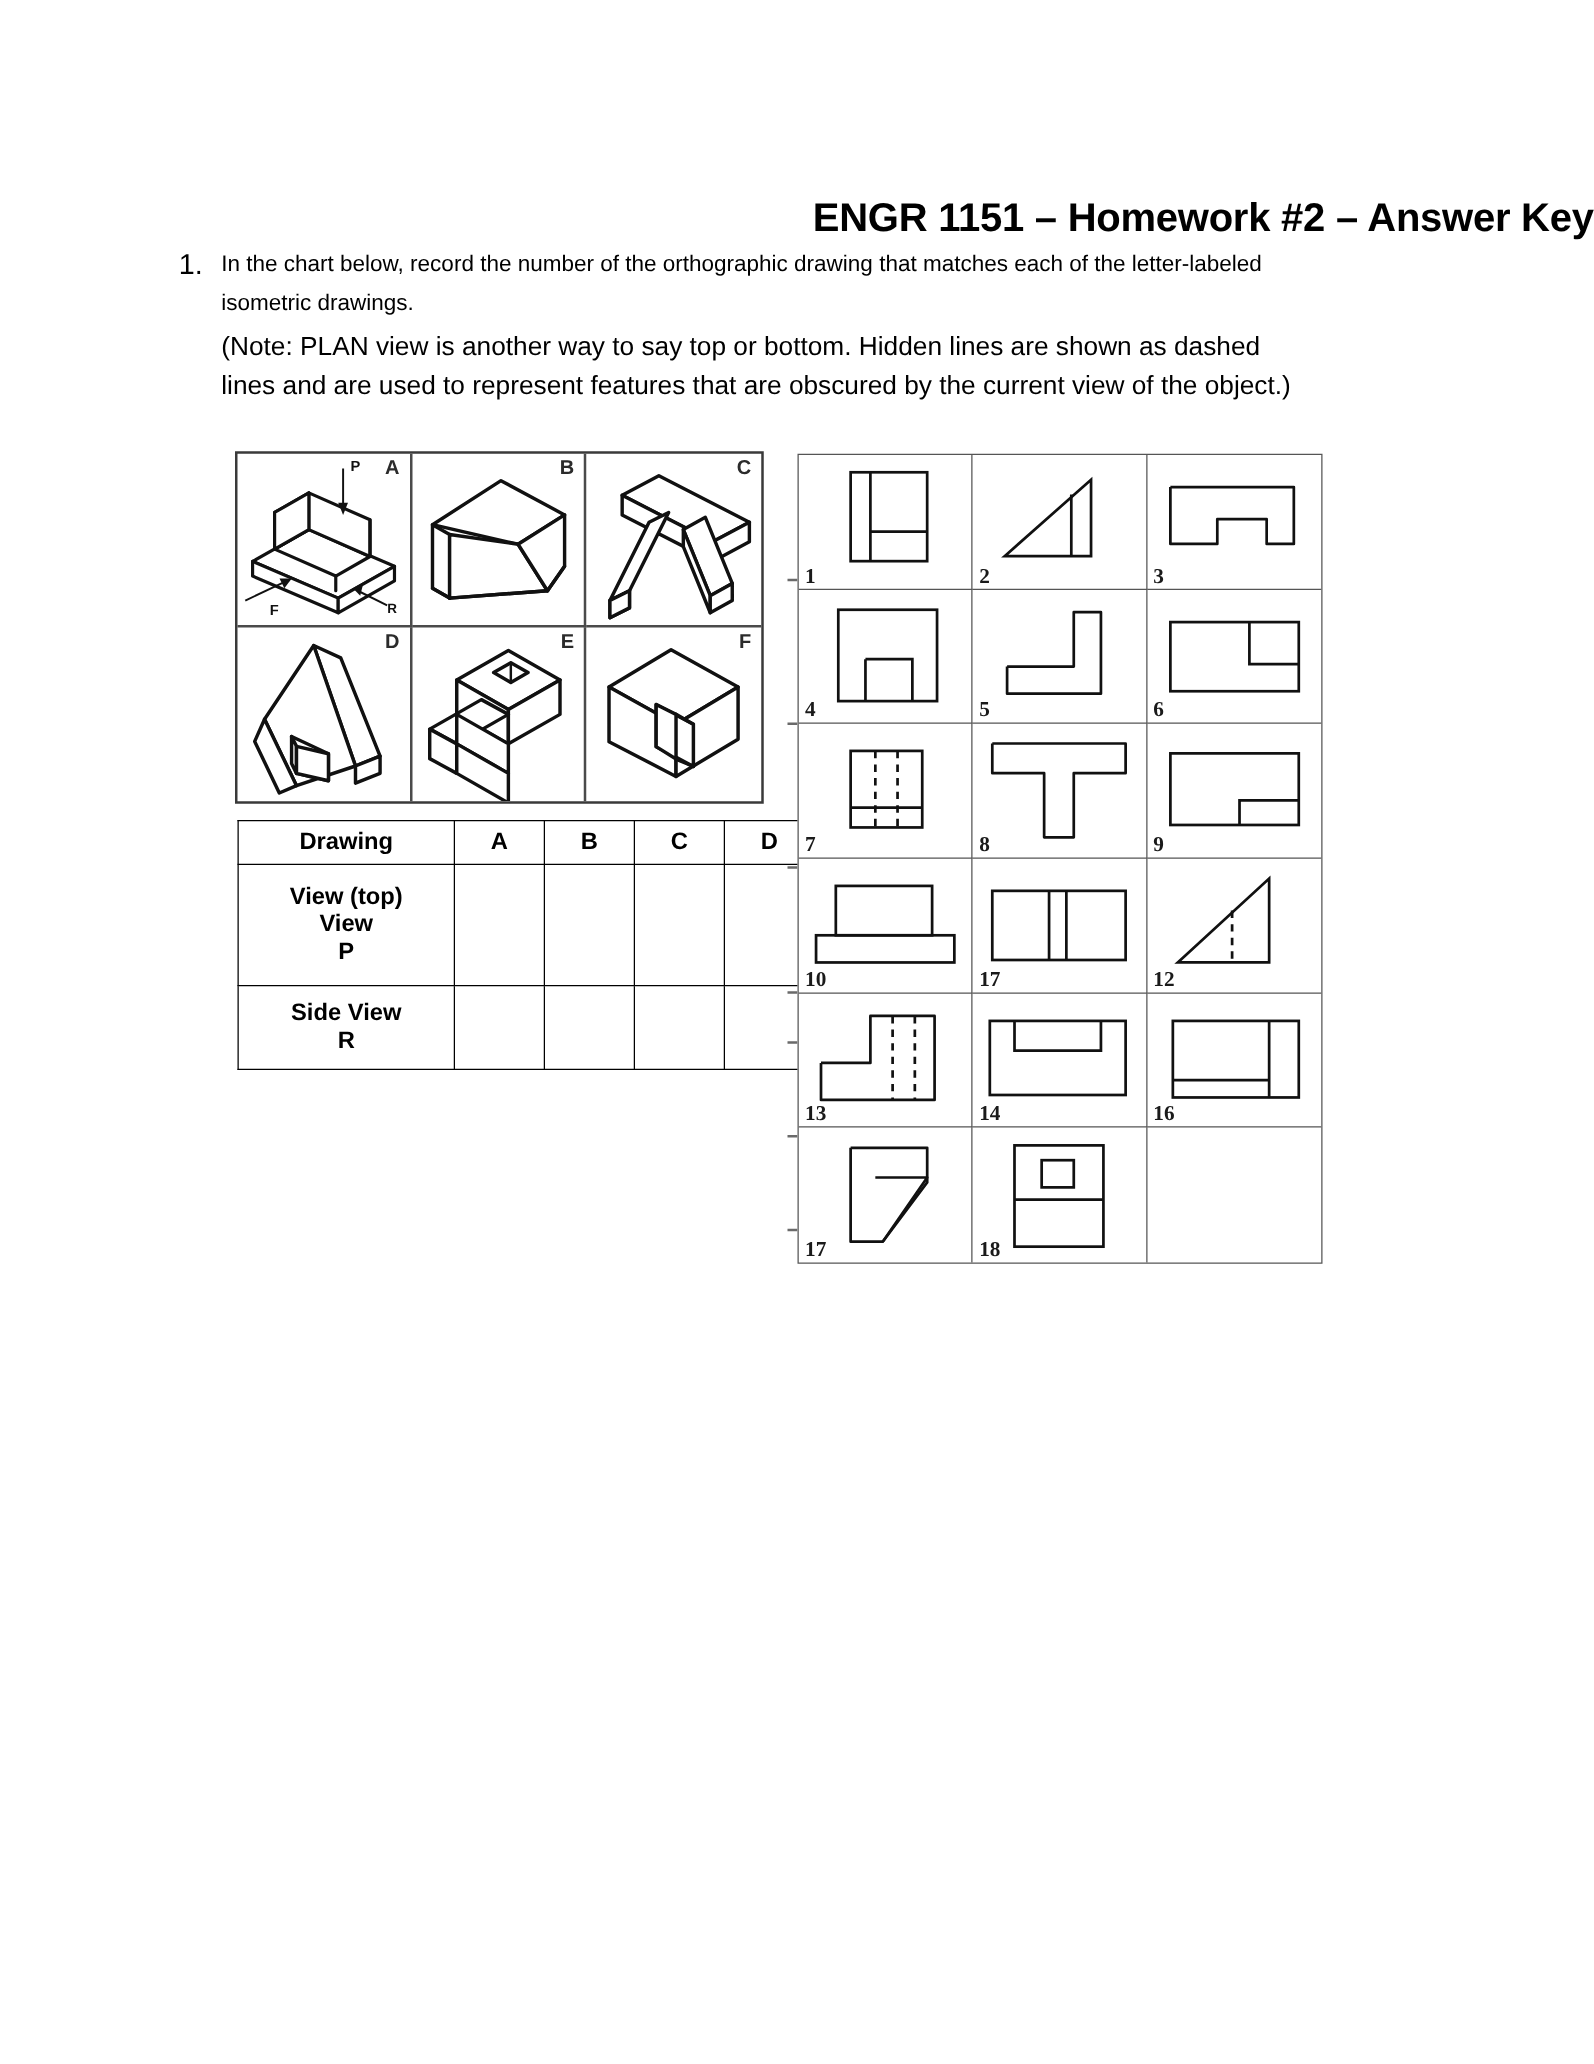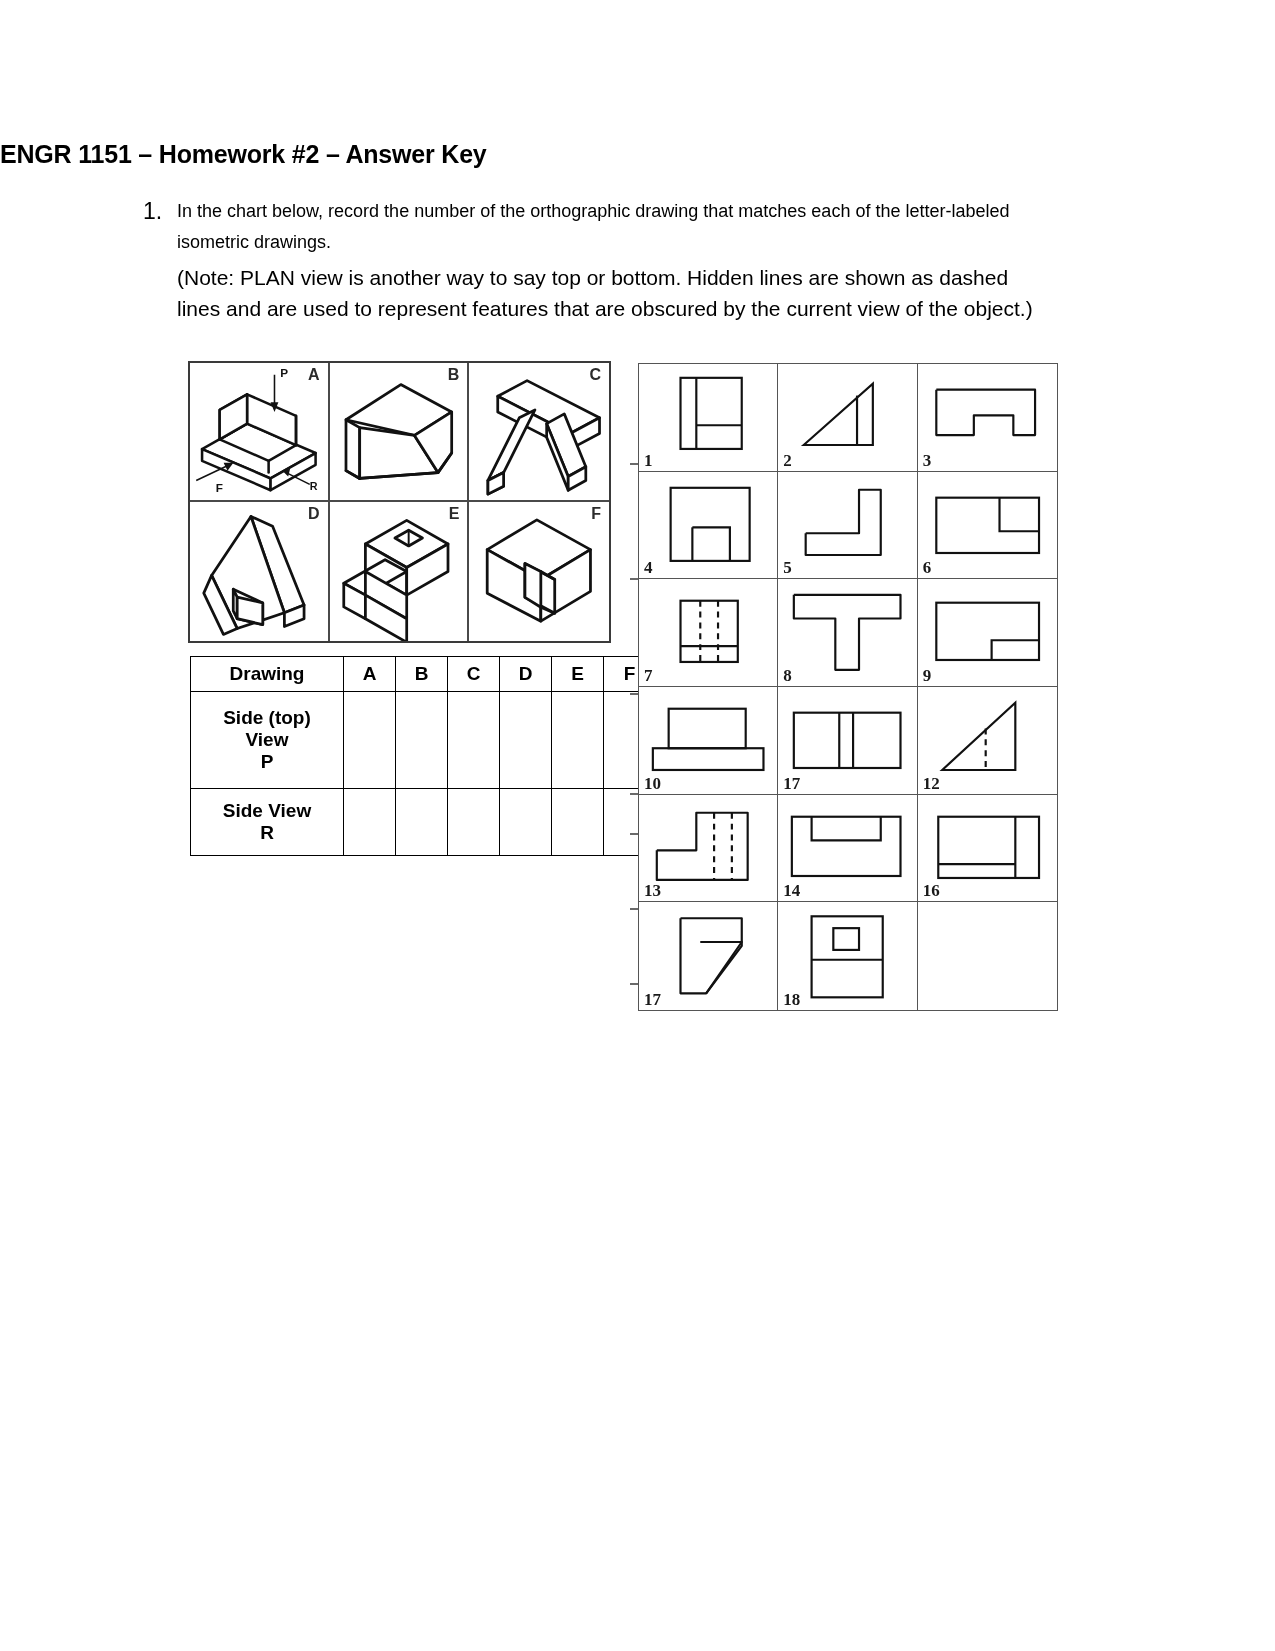--- a/index.html
+++ b/index.html
@@ -21,24 +21,24 @@
     position: absolute;
     left: 0; top: 0;
     width: 1275px;
     height: 1651px;
   }
 
   
   .doc-title {
     position: absolute;
     left: 0;
-    top: 140px;
+    top: 156px;
     width: 1275px;
-    text-align: left;
-    font-size: 25px;
+    text-align: right;
+    font-size: 32px;
     font-weight: bold;
     letter-spacing: -0.2px;
   }
 
   
   .question {
     position: absolute;
     left: 143px;
     top: 196px;
     width: 930px;
@@ -123,21 +123,21 @@
     width: 430px;
     table-layout: fixed;
   }
   table.answer-table th,
   table.answer-table td {
     border: 1px solid #000000;
     text-align: center;
     vertical-align: middle;
     font-size: 19px;
     font-weight: bold;
-    padding: 6px 2px;
+    padding: 6px 12px;
   }
   table.answer-table th.lbl-col,
   table.answer-table td.lbl-col {
     width: 148px;
   }
   table.answer-table th.letter-col,
   table.answer-table td.ans-cell {
     width: 47px;
   }
   td.ans-cell {
@@ -371,21 +371,21 @@
           <th class="letter-col">B</th>
           <th class="letter-col">C</th>
           <th class="letter-col">D</th>
           <th class="letter-col">E</th>
           <th class="letter-col">F</th>
         </tr>
       </thead>
       <tbody>
         <tr class="row-plan">
           <td class="lbl-col">
-            <span>Side (top)</span><br>
+            <span>View (top)</span><br>
             <span>View</span><br>
             <span>P</span>
           </td>
           <td class="ans-cell"></td>
           <td class="ans-cell"></td>
           <td class="ans-cell"></td>
           <td class="ans-cell"></td>
           <td class="ans-cell"></td>
           <td class="ans-cell"></td>
         </tr>

